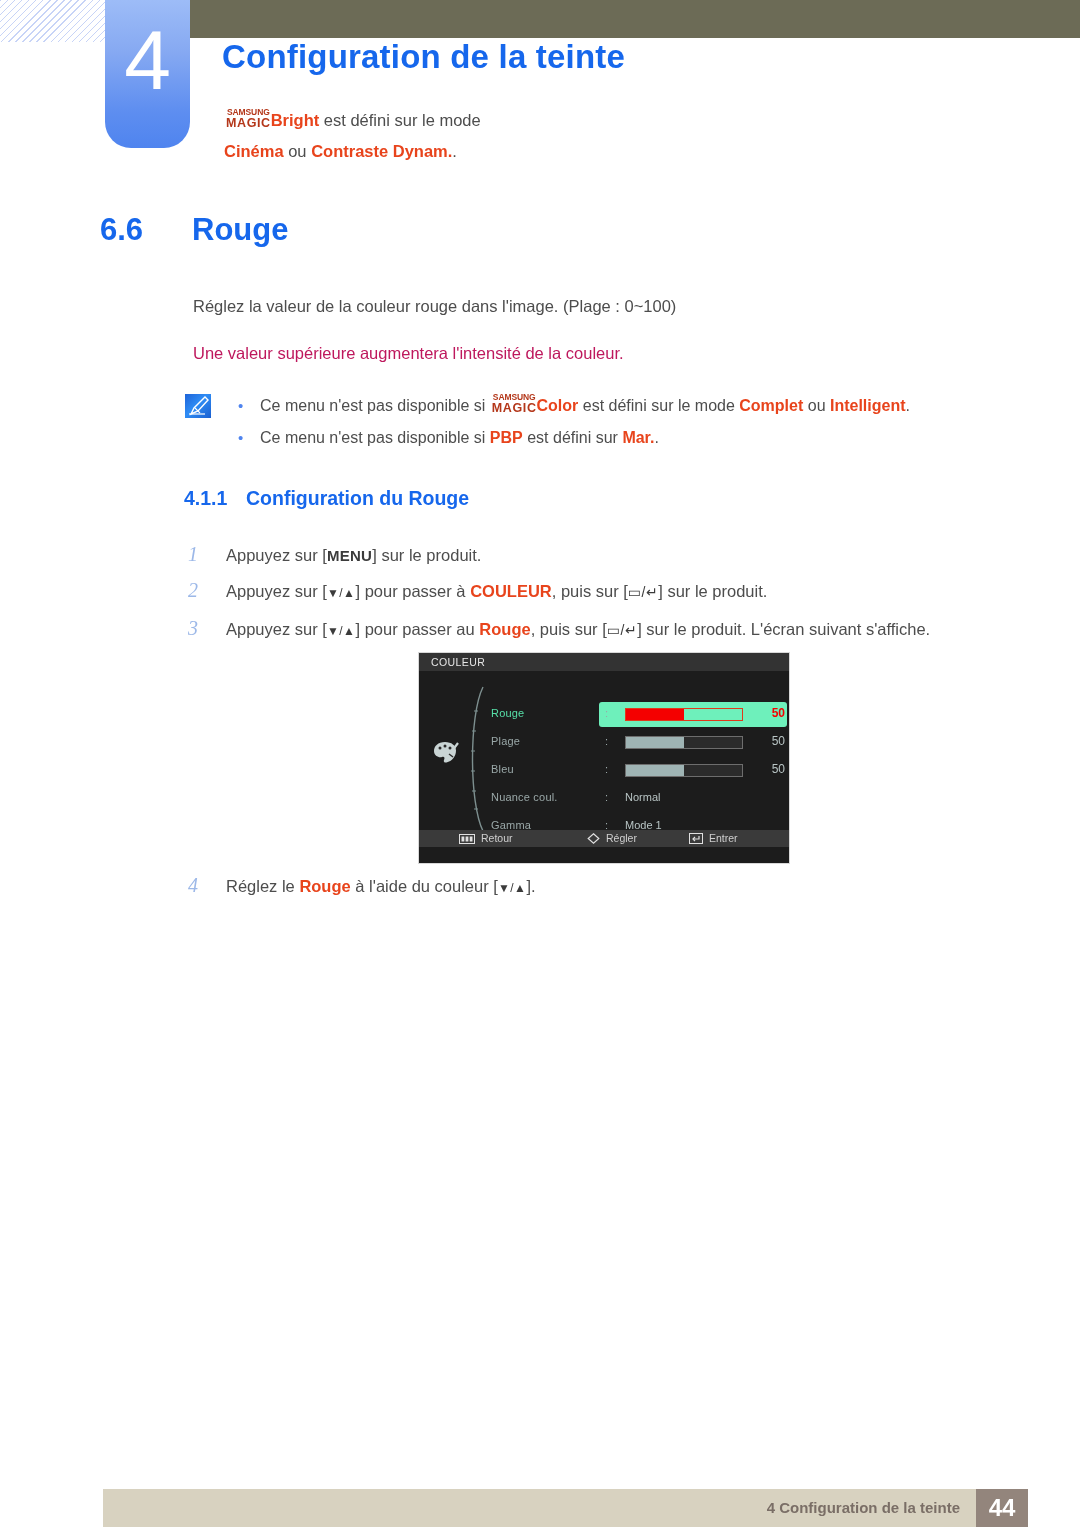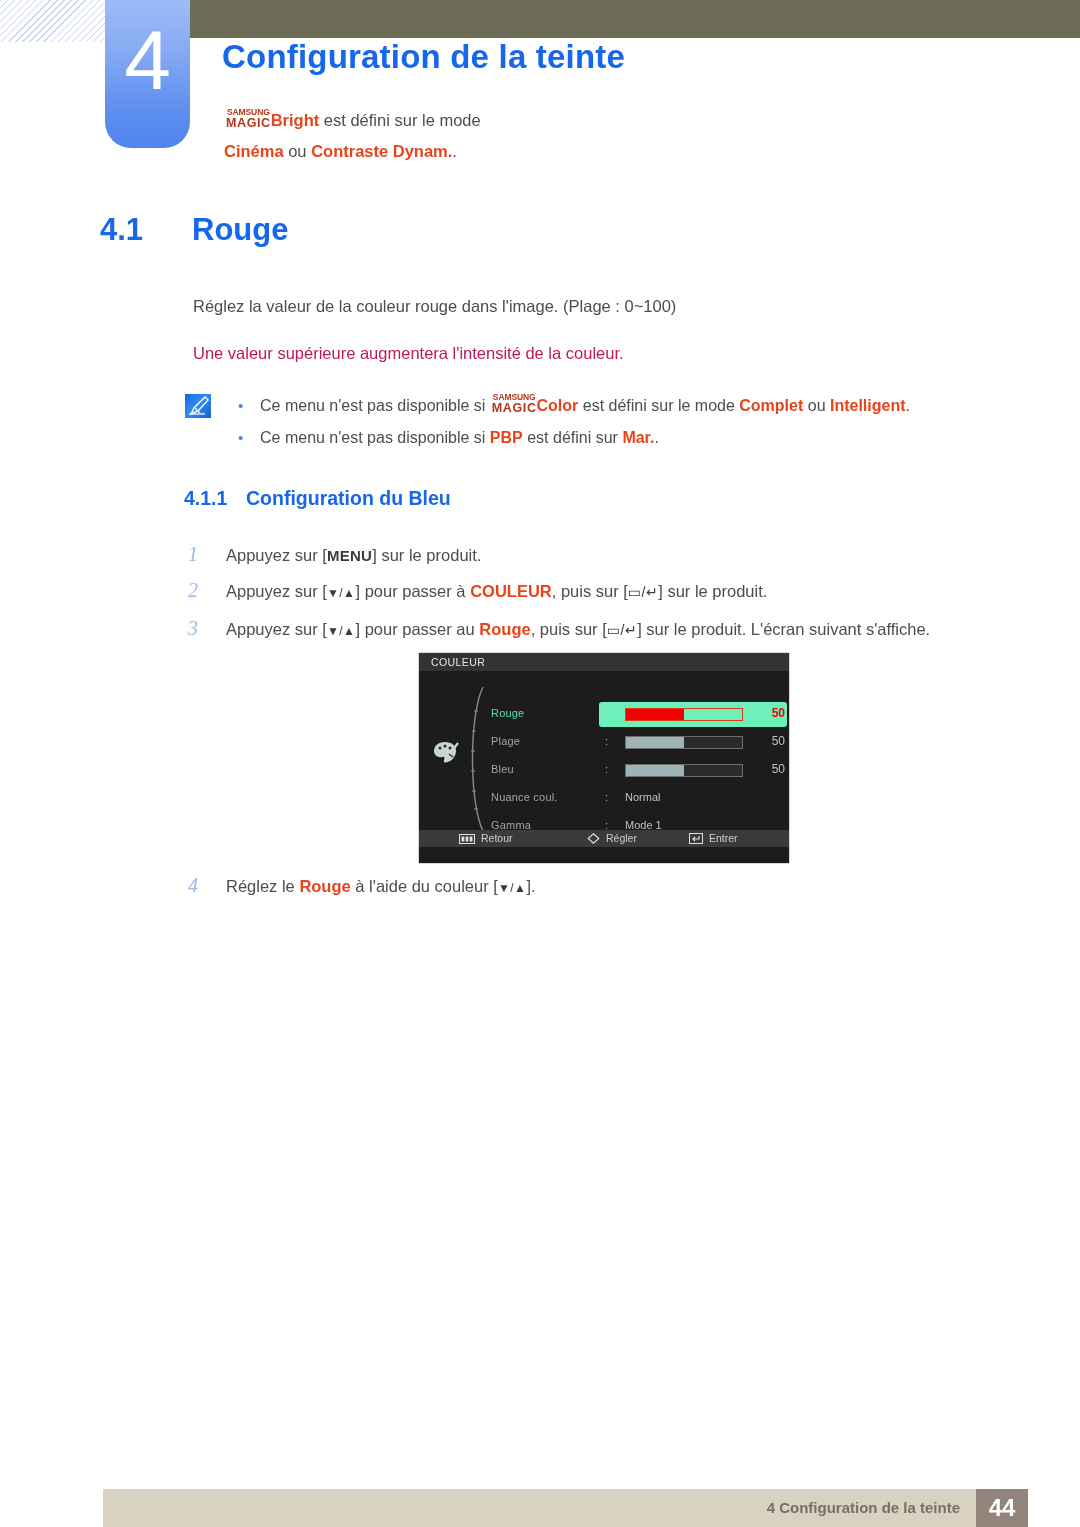--- a/index.html
+++ b/index.html
@@ -365,21 +365,21 @@
 </div>
 
 <div class="chapter-title">Configuration de la teinte</div>
 
 <div class="chapter-intro">
   <span class="magic-logo"><span class="s1">SAMSUNG</span><span class="s2">MAGIC</span></span><span class="red-bold">Bright</span><span> est défini sur le mode </span><br>
   <span class="red-bold">Cinéma</span><span> ou </span><span class="red-bold">Contraste Dynam.</span><span>.</span>
 </div>
 
 <div class="sec-h1">
-  <span class="num">4.1</span><span>Rouge</span>
+  <span class="num">6.6</span><span>Rouge</span>
 </div>
 
 <div class="p1">Réglez la valeur de la couleur rouge dans l'image. (Plage : 0~100)</div>
 <div class="p2">Une valeur supérieure augmentera l'intensité de la couleur.</div>
 
 <div class="note-icon">
   <svg width="26" height="24" viewBox="0 0 26 24">
     <path d="M20 3 L9 14 L6 20 L13 17 L23 6 Z" fill="none" stroke="#ffffff" stroke-width="1.4"></path>
     <path d="M10 14 L15 19" stroke="#ffffff" stroke-width="1.1"></path>
     <path d="M4 20 L20 20" stroke="#ffffff" stroke-width="1.2"></path>
@@ -391,21 +391,21 @@
     <span class="dot">•</span>
     <span class="txt"><span>Ce menu n'est pas disponible si </span><span class="magic-logo"><span class="s1">SAMSUNG</span><span class="s2">MAGIC</span></span><span class="red-bold">Color</span><span> est défini sur le mode </span><span class="red-bold">Complet</span><span> ou </span><span class="red-bold">Intelligent</span><span>.</span></span>
   </div>
   <div class="note-row">
     <span class="dot">•</span>
     <span class="txt"><span>Ce menu n'est pas disponible si </span><span class="red-bold">PBP</span><span> est défini sur </span><span class="red-bold">Mar.</span><span>.</span></span>
   </div>
 </div>
 
 <div class="sec-h2">
-  <span class="num">4.1.1</span><span>Configuration du Bleu</span>
+  <span class="num">4.1.1</span><span>Configuration du Rouge</span>
 </div>
 
 <div class="steps">
 
   <div class="step">
     <span class="idx">1</span>
     <span class="body"><span>Appuyez sur [</span><span class="key">MENU</span><span>] sur le produit.</span></span>
   </div>
 
   <div class="step">

